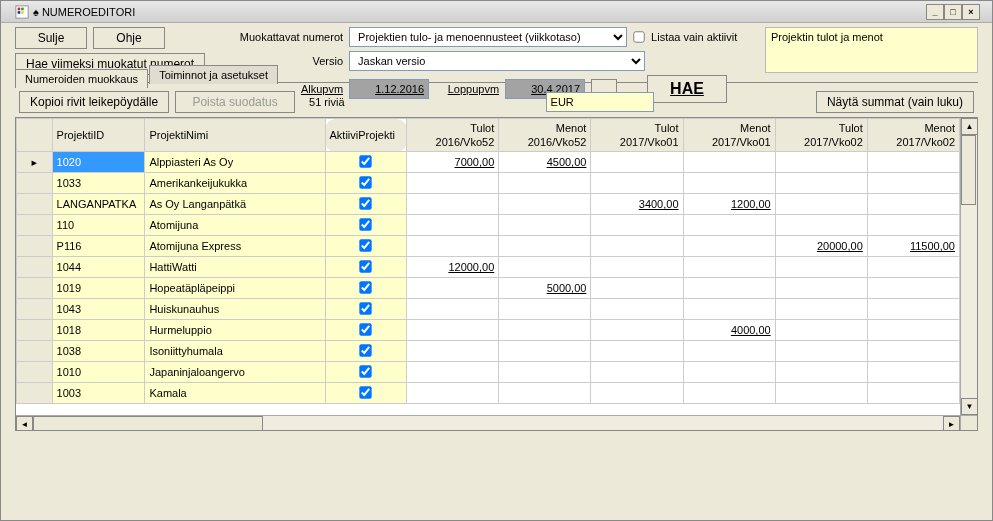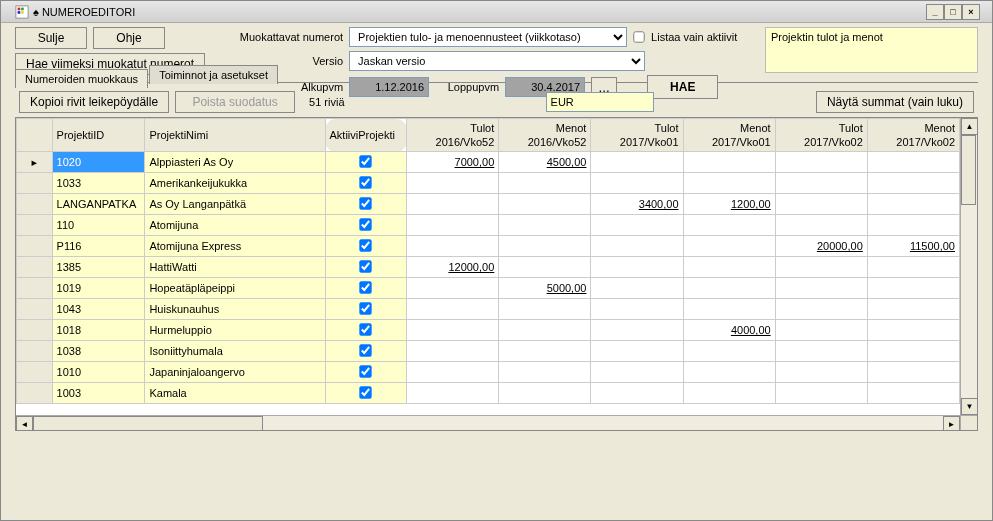--- a/index.html
+++ b/index.html
@@ -12,21 +12,21 @@
 .titlebar-btn { width: 18px; height: 16px; border: 1px solid #888; background: #ece9d8; font-size: 9px; text-align: center; line-height: 14px; font-family: Arial; font-weight: bold; }
 .toolbar-area { padding: 4px 14px 0 14px; }
 .row1 { display: flex; align-items: center; gap: 6px; height: 28px; }
 .btn { border: 1px solid #888; background: #ece9d8; padding: 3px 10px; font-size: 12px; cursor: pointer; min-width: 72px; }
 .btn.wide { min-width: 158px; }
 .label { font-size: 11px; text-align: right; }
 .combo { border: 1px solid #7f9db9; background: #fff; height: 20px; font-size: 11px; padding: 0 4px; }
 .text-input { border: 1px solid #7f9db9; background: #a3a3a3; height: 20px; font-size: 11px; padding: 0 4px; text-align: right; }
 .checkbox { width: 12px; height: 12px; }
 .description-box { border: 1px solid #bbb; background: #ffffcc; width: 213px; height: 46px; padding: 3px 5px; font-size: 11px; }
-.fetch-btn { border: 1px solid #888; background: #ece9d8; font-weight: bold; padding: 4px 22px; font-size: 12px; }
+.fetch-btn { border: 1px solid #888; background: #ece9d8; font-weight: bold; padding: 4px 22px; font-size: 16px; }
 .ellipsis-btn { border: 1px solid #888; background: #ece9d8; width: 26px; height: 20px; text-align: center; }
 .tabs { display: flex; margin: 8px 0 0 14px; }
 .tab { border: 1px solid #888; border-bottom: none; padding: 3px 9px; background: #ece9d8; font-size: 11px; margin-right: 1px; position: relative; }
 .tab.active { background: #ece9d8; z-index: 2; top: 6px; }
 .tab.inactive { background: #e0ddd0; top: 2px; }
 .tabpanel { border-top: 1px solid #888; margin: 0 14px; padding-top: 6px; }
 .toolbar2 { display: flex; align-items: center; gap: 6px; height: 26px; padding: 0 4px; }
 .row-count { margin-left: 8px; font-size: 11px; }
 .currency-input { border: 1px solid #7f9db9; background: #ffffcc; height: 20px; width: 108px; font-size: 11px; padding: 0 4px; }
 .grid-wrap { border: 1px solid #888; margin: 2px 14px 0 14px; background: #fff; position: relative; height: 314px; overflow: hidden; }
@@ -94,21 +94,21 @@
           </select>
           <input type="checkbox" class="checkbox" style="">
           <span>Listaa vain aktiivit</span>
         </div>
         <div style="display:flex; align-items:center; gap:6px;">
           <span class="label" style="width:112px;">Versio</span>
           <select class="combo" style="width:296px;">
             <option>Jaskan versio</option>
           </select>
         </div>
-        <div style="display:flex; align-items:center; gap:6px;">
+        <div style="display:flex; align-items:center; gap:6px;text-decoration:underline;">
           <span class="label" style="width:112px;">Alkupvm</span>
           <input class="text-input" style="width: 80px;" value="1.12.2016">
           <span class="label" style="width:64px;">Loppupvm</span>
           <input class="text-input" style="width: 80px; padding-left: 24px;" value="30.4.2017">
           <button class="ellipsis-btn">...</button>
           <button class="fetch-btn" style="margin-left:24px;">HAE</button>
         </div>
       </div>
 
       <div class="description-box" style="margin-left:auto;">
@@ -206,21 +206,21 @@
                 <td class="col-active"><input type="checkbox" checked="" style=""></td>
                 <td class="col-num"></td>
                 <td class="col-num"></td>
                 <td class="col-num"></td>
                 <td class="col-num"></td>
                 <td class="col-num"><span class="underlined">20000,00</span></td>
                 <td class="col-num"><span class="underlined">11500,00</span></td>
               </tr>
               <tr>
                 <td class="row-hdr row-pointer"></td>
-                <td class="col-pid">1385</td>
+                <td class="col-pid">1044</td>
                 <td class="col-pname">HattiWatti</td>
                 <td class="col-active"><input type="checkbox" checked="" style=""></td>
                 <td class="col-num"><span class="underlined">12000,00</span></td>
                 <td class="col-num"></td>
                 <td class="col-num"></td>
                 <td class="col-num"></td>
                 <td class="col-num"></td>
                 <td class="col-num"></td>
               </tr>
               <tr>

